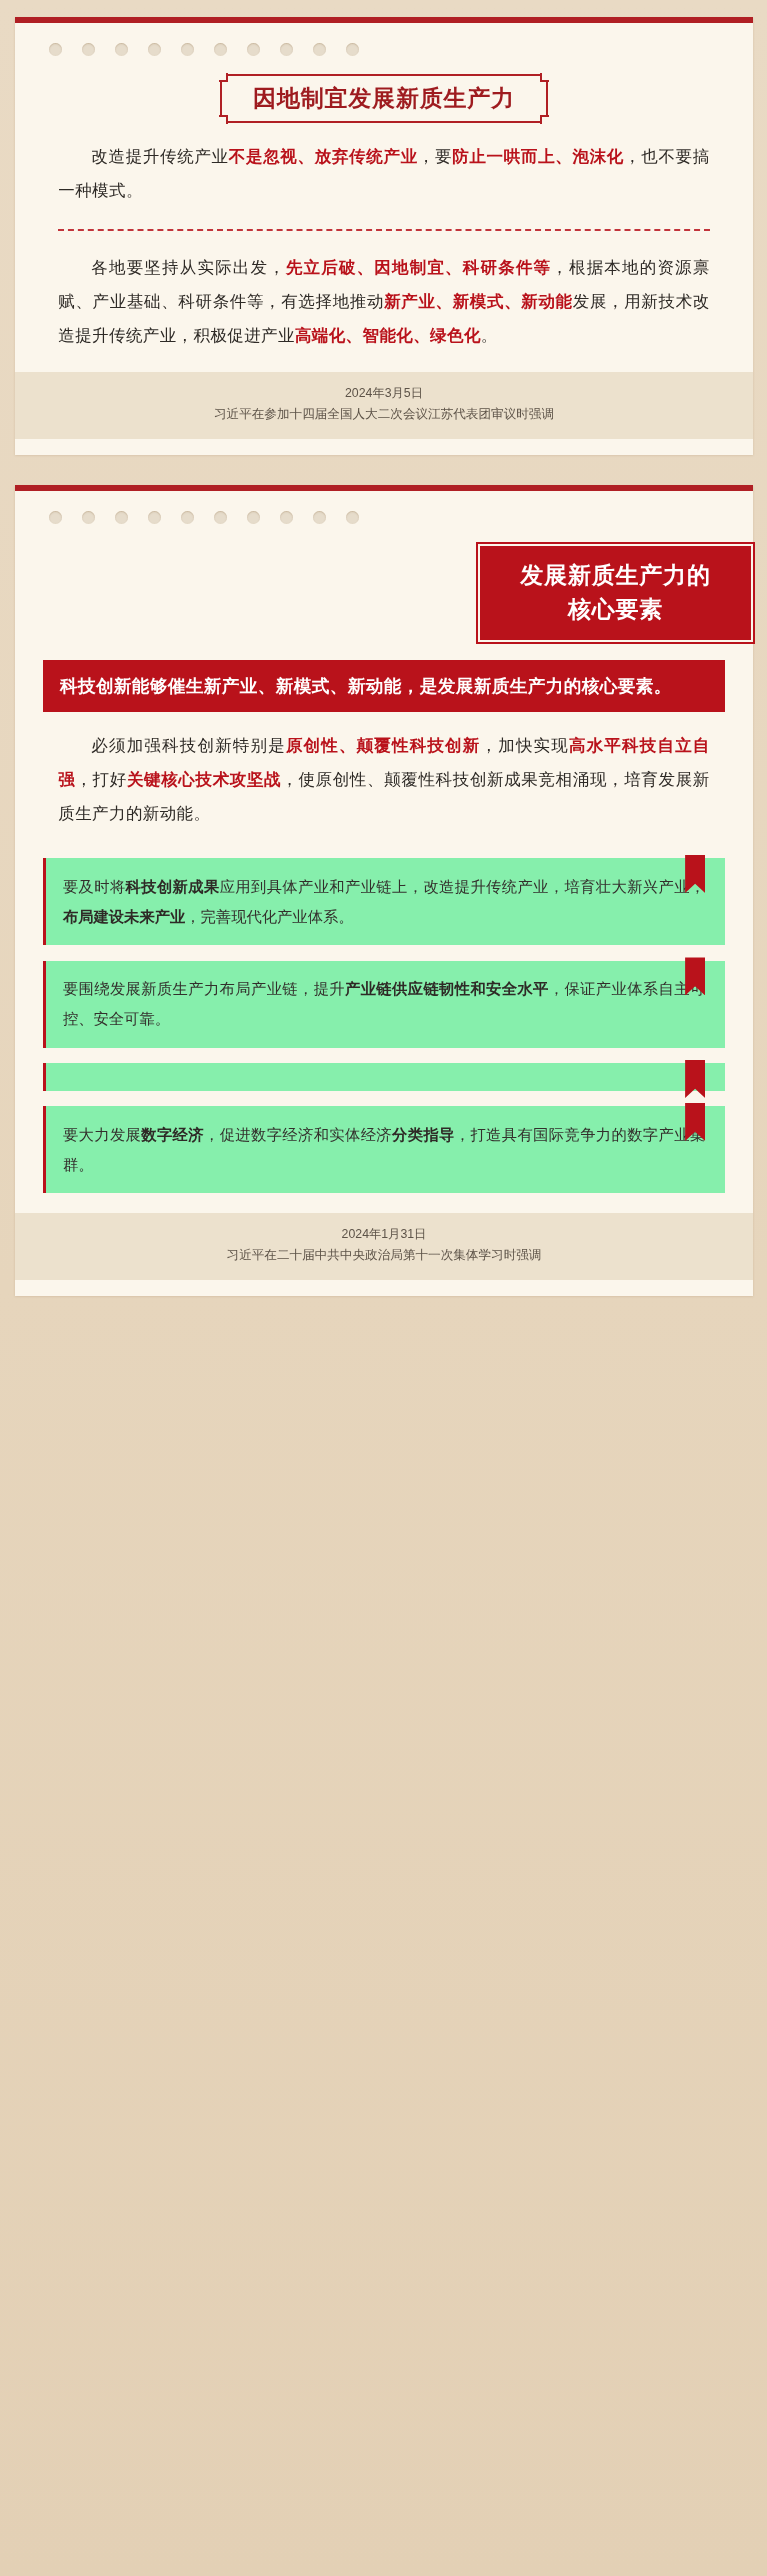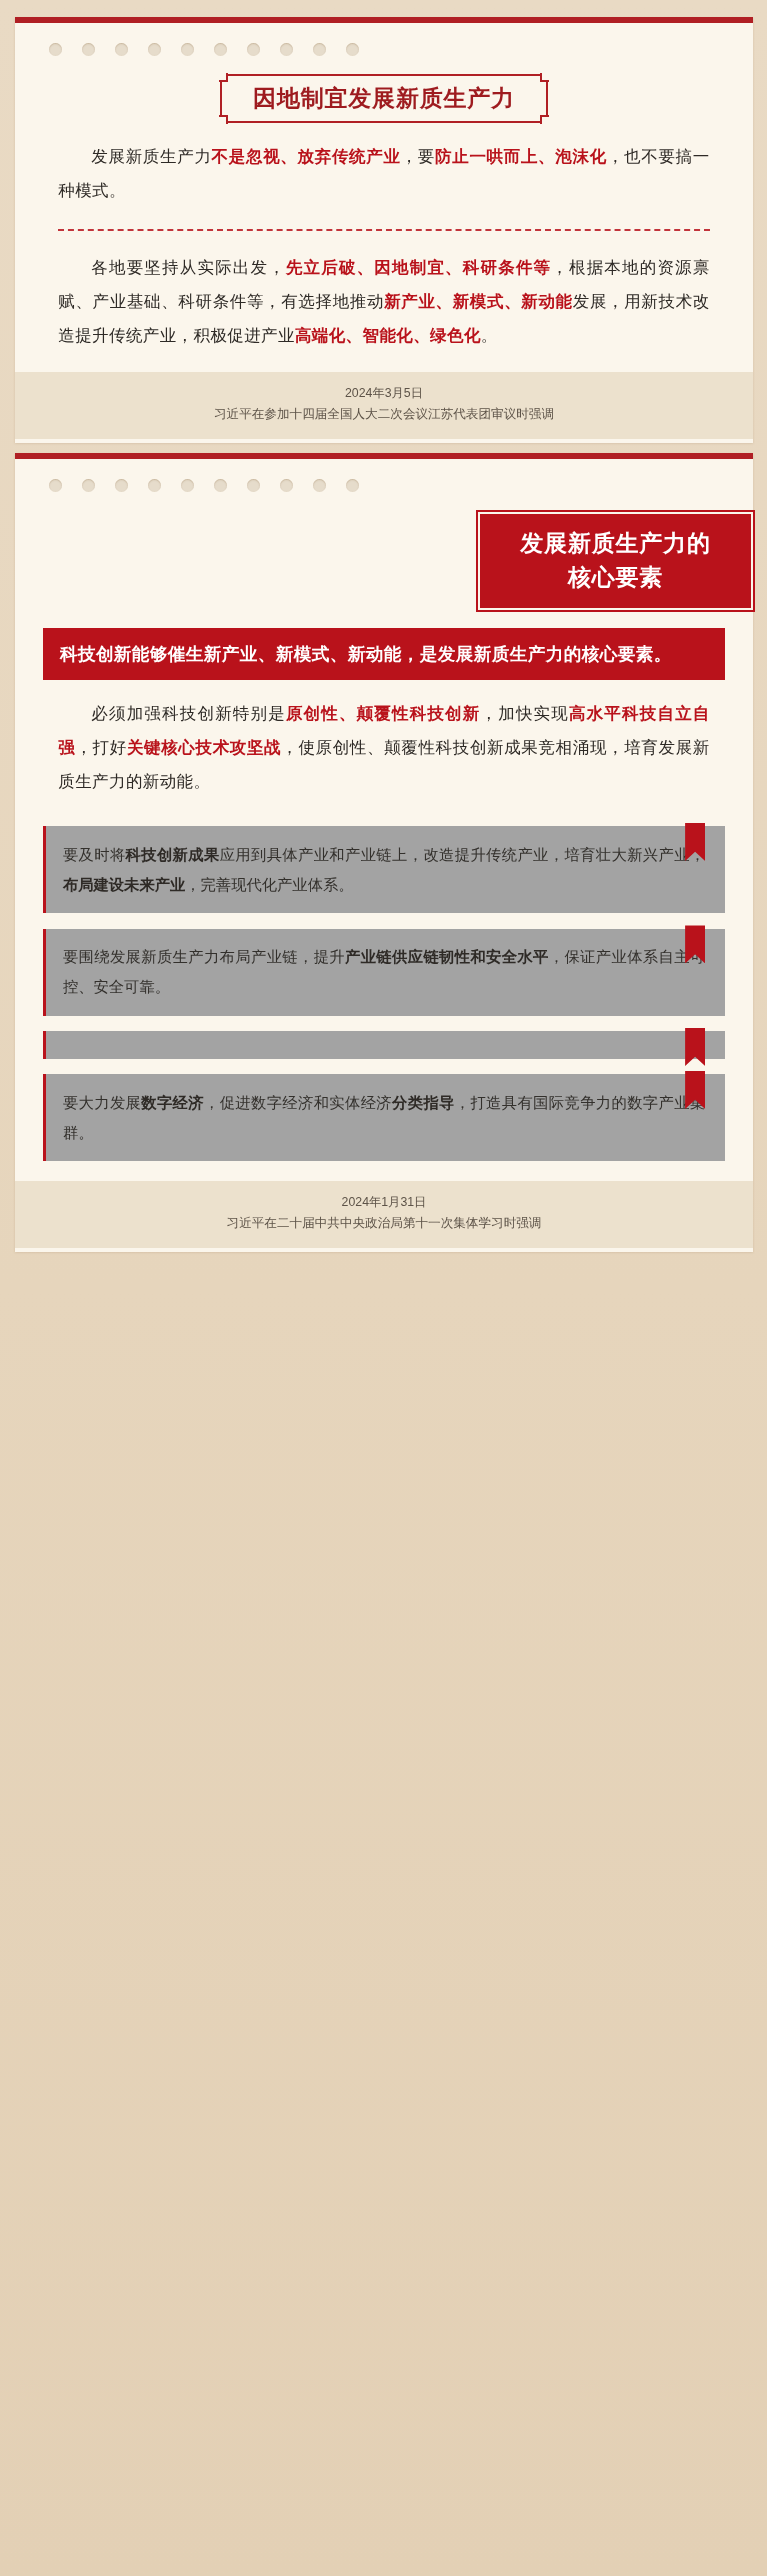--- a/index.html
+++ b/index.html
@@ -14,22 +14,22 @@
     background: linear-gradient(180deg, #e9dac4 0%, #e6d5bc 50%, #e3d0b5 100%);
     padding: 17px 15.3px 23px 15.3px;
     position: relative;
   }
 
   
   .card {
     background: #fbf6ec;
     border-top: 6.9px solid #b01f24;
     position: relative;
-    margin-bottom: 10px;
-    padding: 0 0 4px 0;
+    margin-bottom: 30px;
+    padding: 0 0 16px 0;
     box-shadow: 0 0.8px 2.3px rgba(120,80,40,.18);
   }
   .punch-row {
     display: flex;
     gap: 20px;
     padding: 20px 0 0 34px;
     height: 34px;
   }
   .punch {
     width: 13px; height: 13px;
@@ -120,21 +120,21 @@
     font-weight: bold;
     line-height: 1.75;
     padding: 10.7px 17px;
     letter-spacing: 0.4px;
   }
 
   
   .quote {
     position: relative;
     margin: 0 27.6px 15.3px 27.6px;
-    background: #a3a3a3;
+    background: #86efac;
     border-left: 3.8px solid #b9121b;
     padding: 13.8px 20px 13.8px 17px;
     font-size: 15.3px;
     line-height: 1.95;
     color: #33302c;
     text-align: justify;
   }
   .flag {
     position: absolute;
     top: -3.1px; right: 20px;
@@ -178,21 +178,21 @@
       <div class="title-outline">
         <span class="corner tl"></span>
         <span class="corner tr"></span>
         <span class="corner bl"></span>
         <span class="corner br"></span>
         <div class="t">因地制宜发展新质生产力</div>
       </div>
     </div>
 
     <div class="body-block">
-      <p class="para"><span>发展新质生产力</span><span class="hl">不是忽视、放弃传统产业</span><span>，要</span><span class="hl">防止一哄而上、泡沫化</span><span>，也不要搞一种模式。</span></p>
+      <p class="para"><span>改造提升传统产业</span><span class="hl">不是忽视、放弃传统产业</span><span>，要</span><span class="hl">防止一哄而上、泡沫化</span><span>，也不要搞一种模式。</span></p>
     </div>
 
     <div class="dotted-sep"></div>
 
     <div class="body-block">
       <p class="para"><span>各地要坚持从实际出发，</span><span class="hl">先立后破、因地制宜、科研条件等</span><span>，根据本地的资源禀赋、产业基础、科研条件等，有选择地推动</span><span class="hl">新产业、新模式、新动能</span><span>发展，用新技术改造提升传统产业，积极促进产业</span><span class="hl">高端化、智能化、绿色化</span><span>。</span></p>
     </div>
 
     <div class="footer">
       <div class="d1">2024年3月5日</div>

